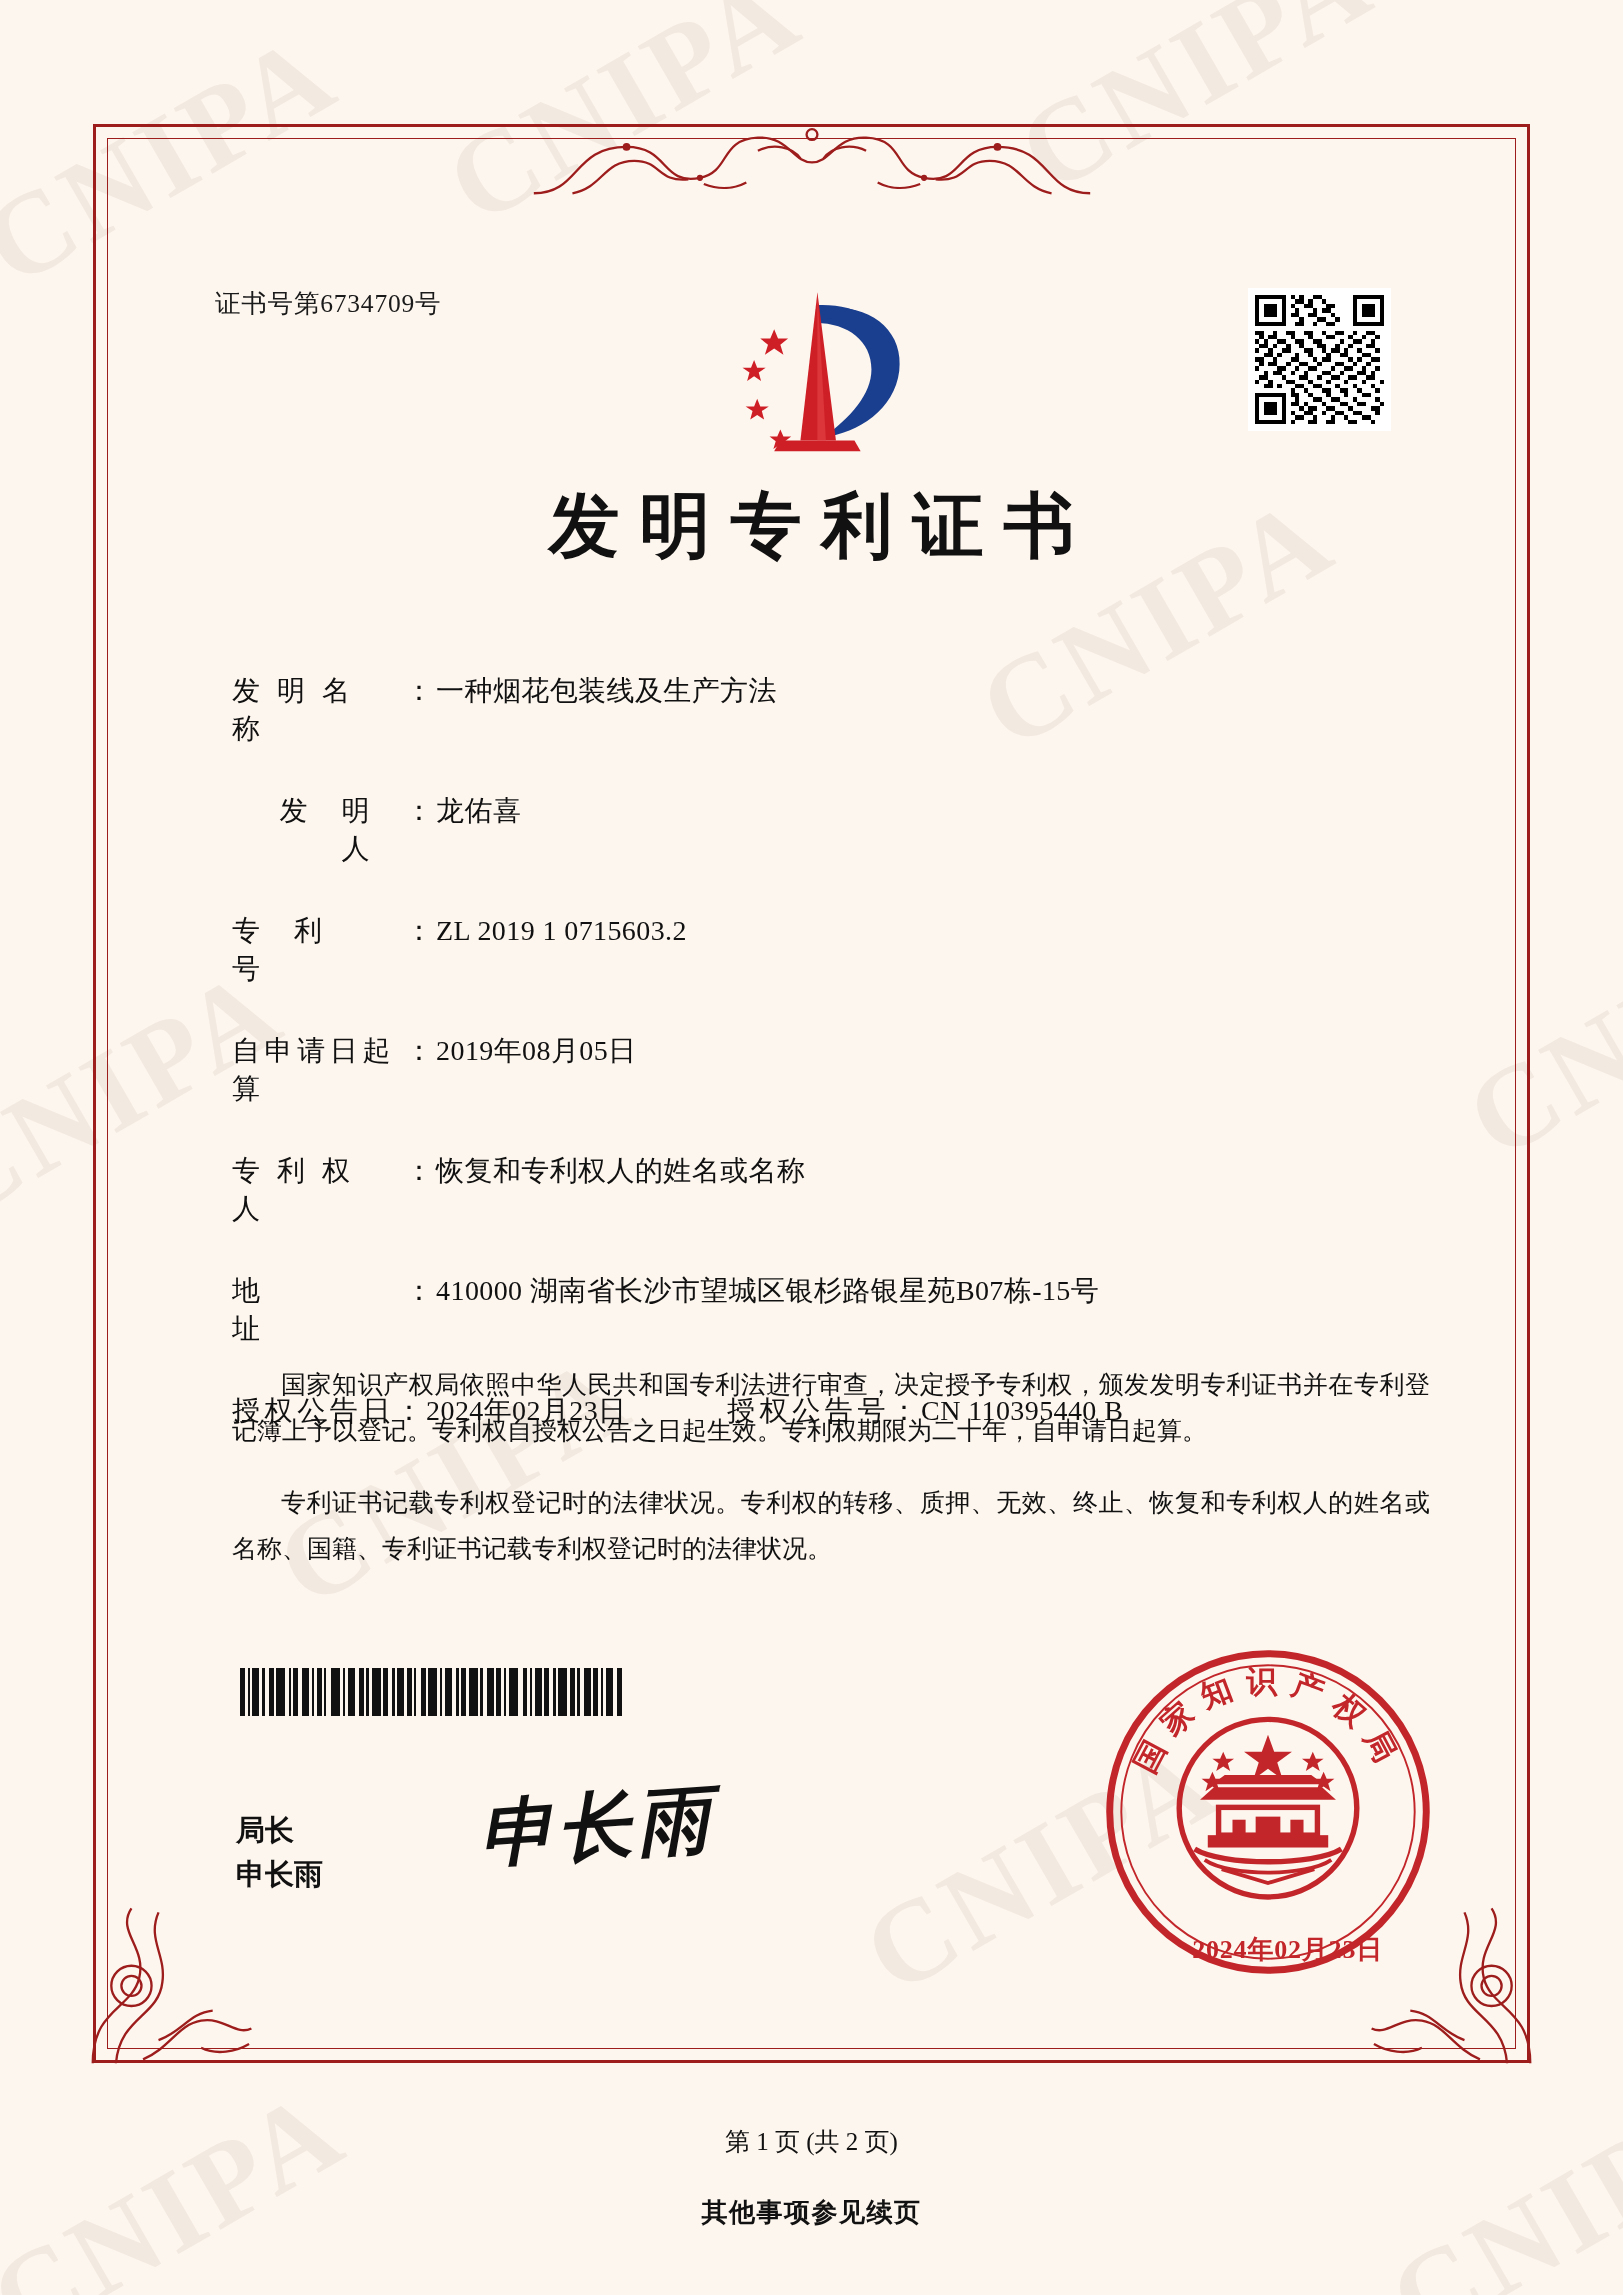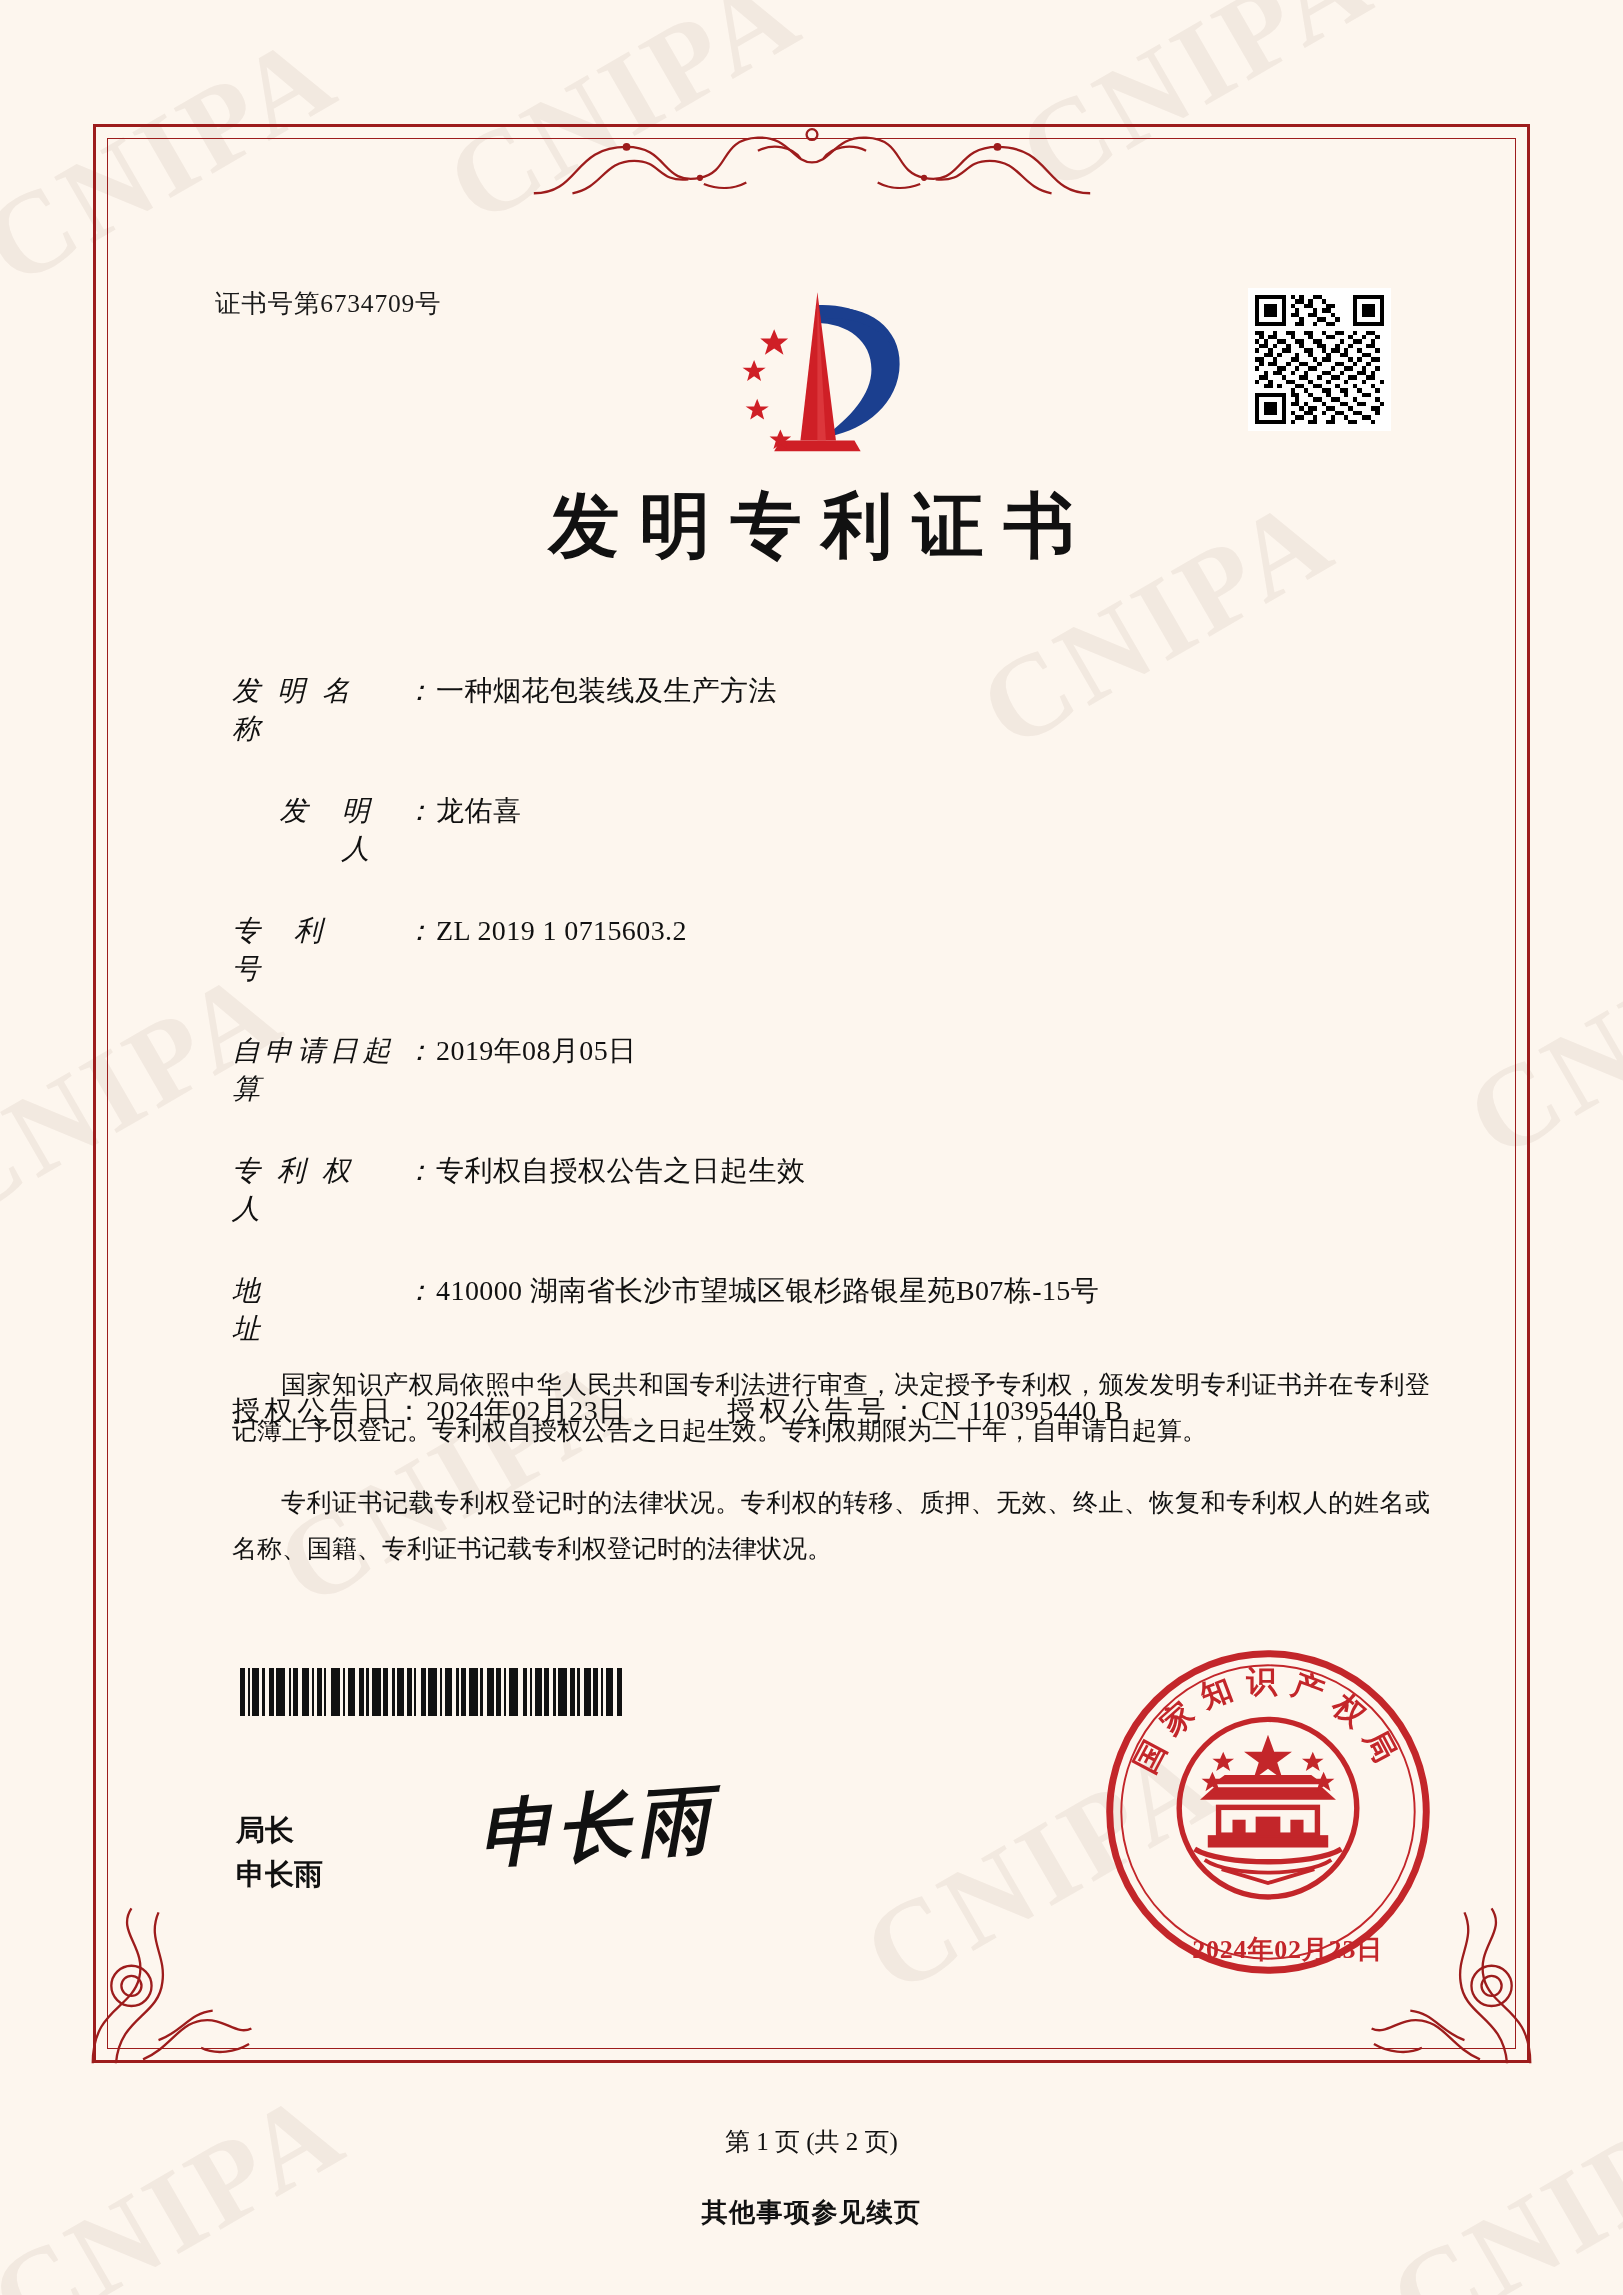--- a/index.html
+++ b/index.html
@@ -86,21 +86,20 @@
   }
   .row{
     display:flex;align-items:baseline;
     margin-bottom:44px;
     font-size:28px;color:#111;
   }
   .label{
     width:201px;flex:none;
     display:flex;justify-content:space-between;
     letter-spacing:0px;
-    font-style:italic;
   }
   .label span{display:inline-block;}
   .colon{margin-left:1.5px;}
   .value{margin-left:3.1px;letter-spacing:0.4px;}
 
   .row-dual{
     display:flex;align-items:baseline;
     font-size:28px;color:#111;margin-bottom:31px;font-family:Liberation Serif, serif;
   }
   .dual-a{display:flex;align-items:baseline;width:495px;}
@@ -464,21 +463,21 @@
         <span class="colon">：</span>
       </div>
       <div class="value">2019年08月05日</div>
     </div>
 
     <div class="row">
       <div class="label">
         <span style="letter-spacing:17px;">专利权人</span>
         <span class="colon">：</span>
       </div>
-      <div class="value">专利权自授权公告之日起生效</div>
+      <div class="value">恢复和专利权人的姓名或名称</div>
     </div>
 
     <div class="row">
       <div class="label">
         <span style="letter-spacing:83px;">地址</span>
         <span class="colon">：</span>
       </div>
       <div class="value">410000 湖南省长沙市望城区银杉路银星苑B07栋-15号</div>
     </div>
 

